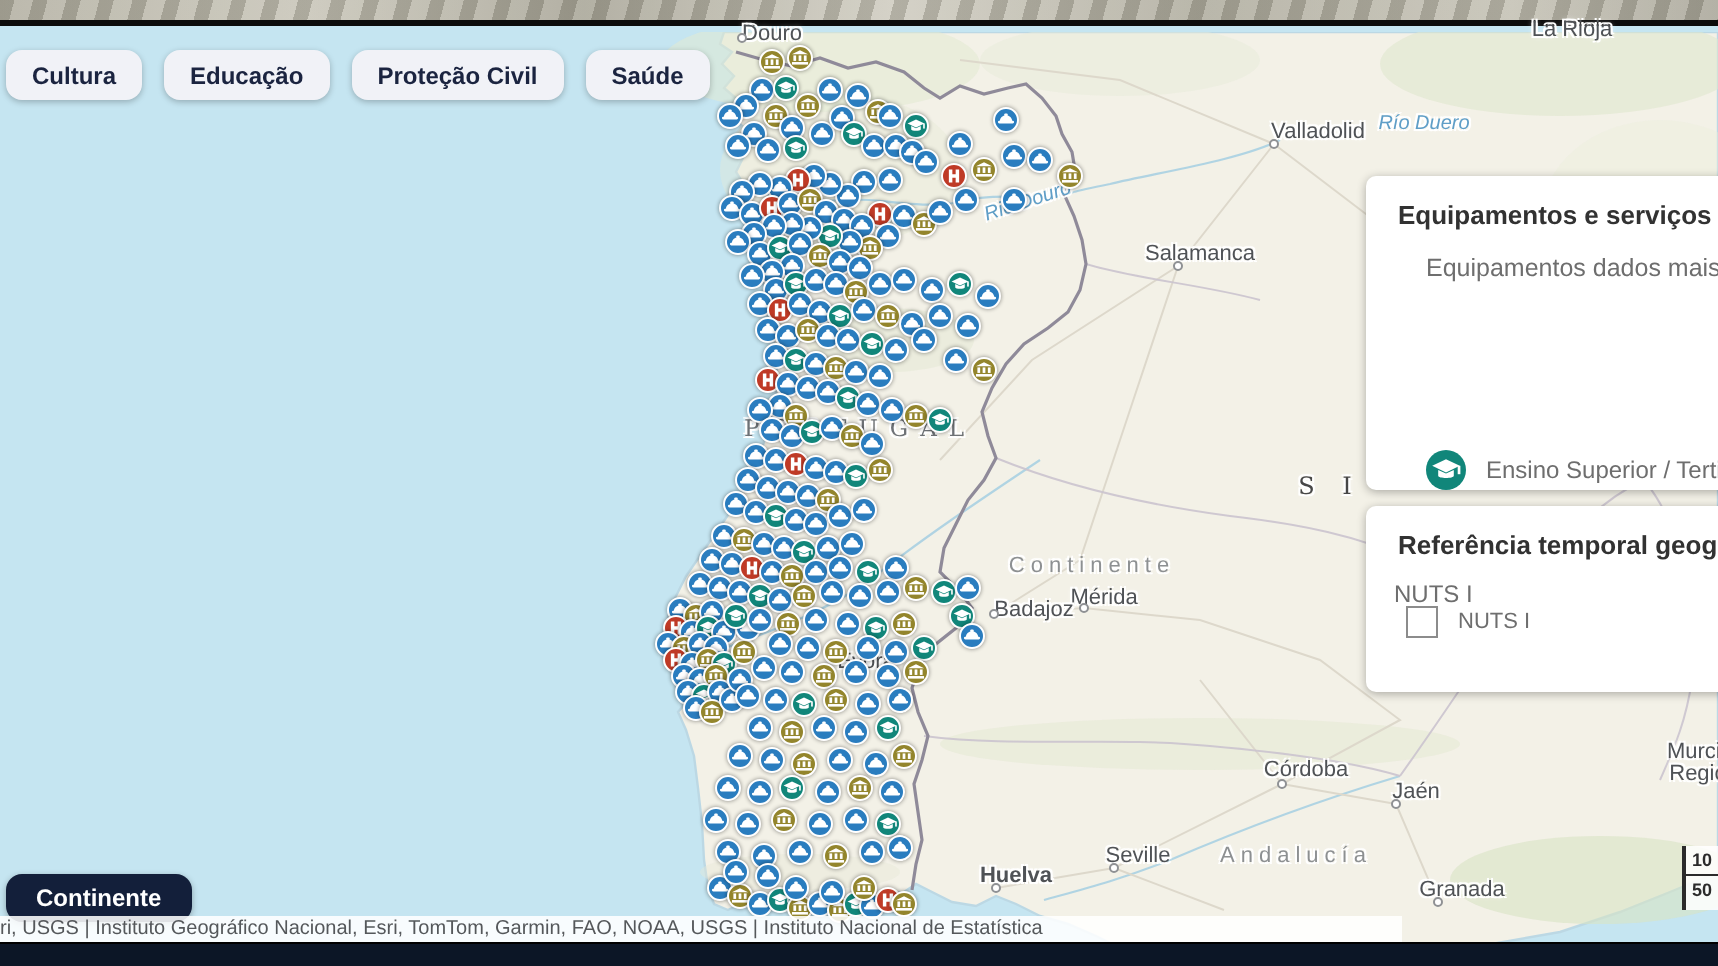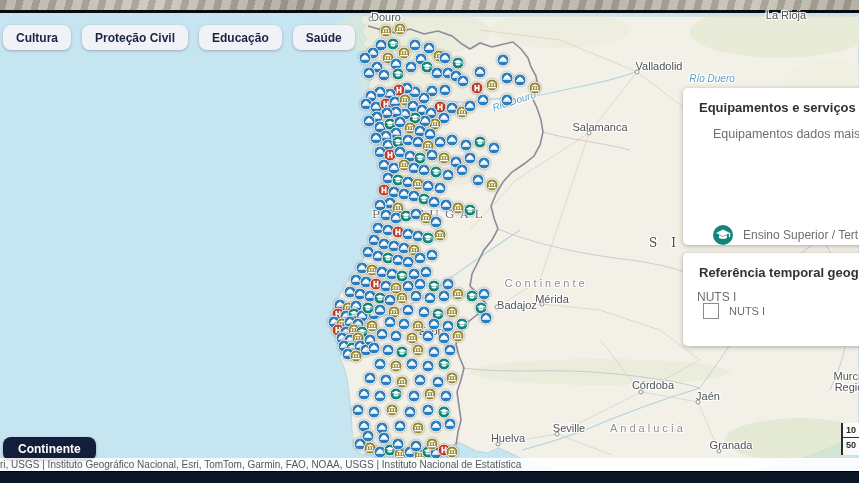--- a/index.html
+++ b/index.html
@@ -63,21 +63,21 @@
     font-family:"Liberation Sans", sans-serif; white-space:nowrap; }
   .tab--active { background:#131f3a; color:#ffffff; }
 
   
   .scalebar { position:absolute; left:841px; top:423px; width:30px; height:32px;
     background:rgba(255,255,255,.85); border-left:2px solid #2b2b2b; }
   .scalebar .row { height:15px; line-height:15px; font-size:9px; font-weight:bold; color:#2b2b2b; padding-left:3px; }
   .scalebar .row:first-child { border-bottom:1.5px solid #2b2b2b; }
 
   
-  .attribution { position:absolute; left:0; top:458px; width:859px; height:13px;
+  .attribution { position:absolute; left:0; top:458px; width:701px; height:13px;
     background:rgba(255,255,255,.87); font-size:10px; color:#55585b; line-height:13px;
     white-space:nowrap; overflow:hidden; }
   .bottom-bar { position:absolute; left:0; top:471px; width:859px; height:12px;
     background:#0c1626; border-top:1.5px solid #000; }
 </style>
 </head>
 <body>
 
 <div class="stage">
 
@@ -140,35 +140,35 @@
         M368,26 L382,30 L396,33 L410,29 L424,34 L438,31 L452,36 L462,44 L470,49 L480,43 L492,47 L504,44 L513,42
         L521,49 L528,58 L531,67 L536,76 L538,88 L532,97 L537,108 L541,120 L543,132 L540,145 L534,156 L524,164
         L512,172 L503,182 L496,194 L491,206 L494,218 L498,229 L492,240 L484,250 L478,262 L472,274 L470,286
         L480,296 L486,304 L478,314 L468,322 L460,332 L456,344 L459,356 L464,368 L461,380 L457,392 L459,406
         L461,420 L458,432 L456,445"></path>
     </svg>
     <div id="labels-layer">
         <div class="map-label lbl-city" style="left: 386px; top: 1px;">Douro</div>
         <div class="map-label lbl-city" style="left: 786px; top: -1px;">La Rioja</div>
         <div class="map-label lbl-city" style="left: 659px; top: 50px;">Valladolid</div>
-        <div class="map-label lbl-water" style="left: 712px; top: 62px;">Río Duero</div>
+        <div class="map-label lbl-water" style="left: 712px; top: 46px;">Río Duero</div>
         <div class="map-label lbl-water" style="left: 514px; top: 85px; transform: translate(-50%, -50%) rotate(-18deg);">Rio Douro</div>
         <div class="map-label lbl-city" style="left: 600px; top: 111px;">Salamanca</div>
         <div class="map-label lbl-country" style="left: 430px; top: 198px;">PORTUGAL</div>
         <div class="map-label lbl-fragment" style="left: 665px; top: 227px;">S I</div>
         <div class="map-label lbl-region" style="left: 546px; top: 267px;">Continente</div>
         <div class="map-label lbl-city" style="left: 552px; top: 283px;">Mérida</div>
         <div class="map-label lbl-city" style="left: 517px; top: 289px;">Badajoz</div>
         <div class="map-label lbl-city" style="left: 359px; top: 300px;">Lisbon</div>
         <div class="map-label lbl-city" style="left: 433px; top: 315px;">Évora</div>
         <div class="map-label lbl-city" style="left: 653px; top: 369px;">Córdoba</div>
         <div class="map-label lbl-city" style="left: 708px; top: 380px;">Jaén</div>
         <div class="map-label lbl-city" style="left: 569px; top: 412px;">Seville</div>
         <div class="map-label lbl-region" style="left: 648px; top: 412px;">Andalucía</div>
-        <div class="map-label lbl-city" style="left: 508px; top: 422px;">Huelva</div>
+        <div class="map-label lbl-city" style="left: 508px; top: 422px; font-weight: bold;">Huelva</div>
         <div class="map-label lbl-city" style="left: 731px; top: 429px;">Granada</div>
         <div class="map-label lbl-city" style="left: 850px; top: 360px;">Murcia</div>
         <div class="map-label lbl-city" style="left: 849px; top: 371px;">Regio</div>
         <div class="town-dot" style="left: 371px; top: 3px;"></div>
         <div class="town-dot" style="left: 637px; top: 56px;"></div>
         <div class="town-dot" style="left: 589px; top: 117px;"></div>
         <div class="town-dot" style="left: 497px; top: 291px;"></div>
         <div class="town-dot" style="left: 542px; top: 288px;"></div>
         <div class="town-dot" style="left: 641px; top: 376px;"></div>
         <div class="town-dot" style="left: 698px; top: 386px;"></div>
@@ -2160,22 +2160,22 @@
             <path d="M2.6 6.6a3.4 3.2 0 0 1 6.8 0Z" fill="#fff"></path>
             <rect x="1.6" y="6.4" width="8.8" height="1.5" rx=".75" fill="#fff"></rect>
             <rect x="5.1" y="2.4" width="1.8" height="2" rx=".5" fill="#fff"></rect>
           </svg>
         </div>
       </div>
   </div>
 
   <div class="chips">
     <button class="chip">Cultura</button>
+    <button class="chip">Educação</button>
     <button class="chip">Proteção Civil</button>
-    <button class="chip">Educação</button>
     <button class="chip">Saúde</button>
   </div>
 
   <div class="card card-legend">
     <h3>Equipamentos e serviços</h3>
     <div class="legend-sub">Equipamentos dados mais recentes</div>
     <div class="legend-row" style="top:137px">
       <span class="legend-icon" style="background: rgb(17, 134, 122);">
           <svg viewBox="0 0 12 12">
             <path d="M6 2.4 10.6 4.6 6 6.8 1.4 4.6Z" fill="#fff"></path>

